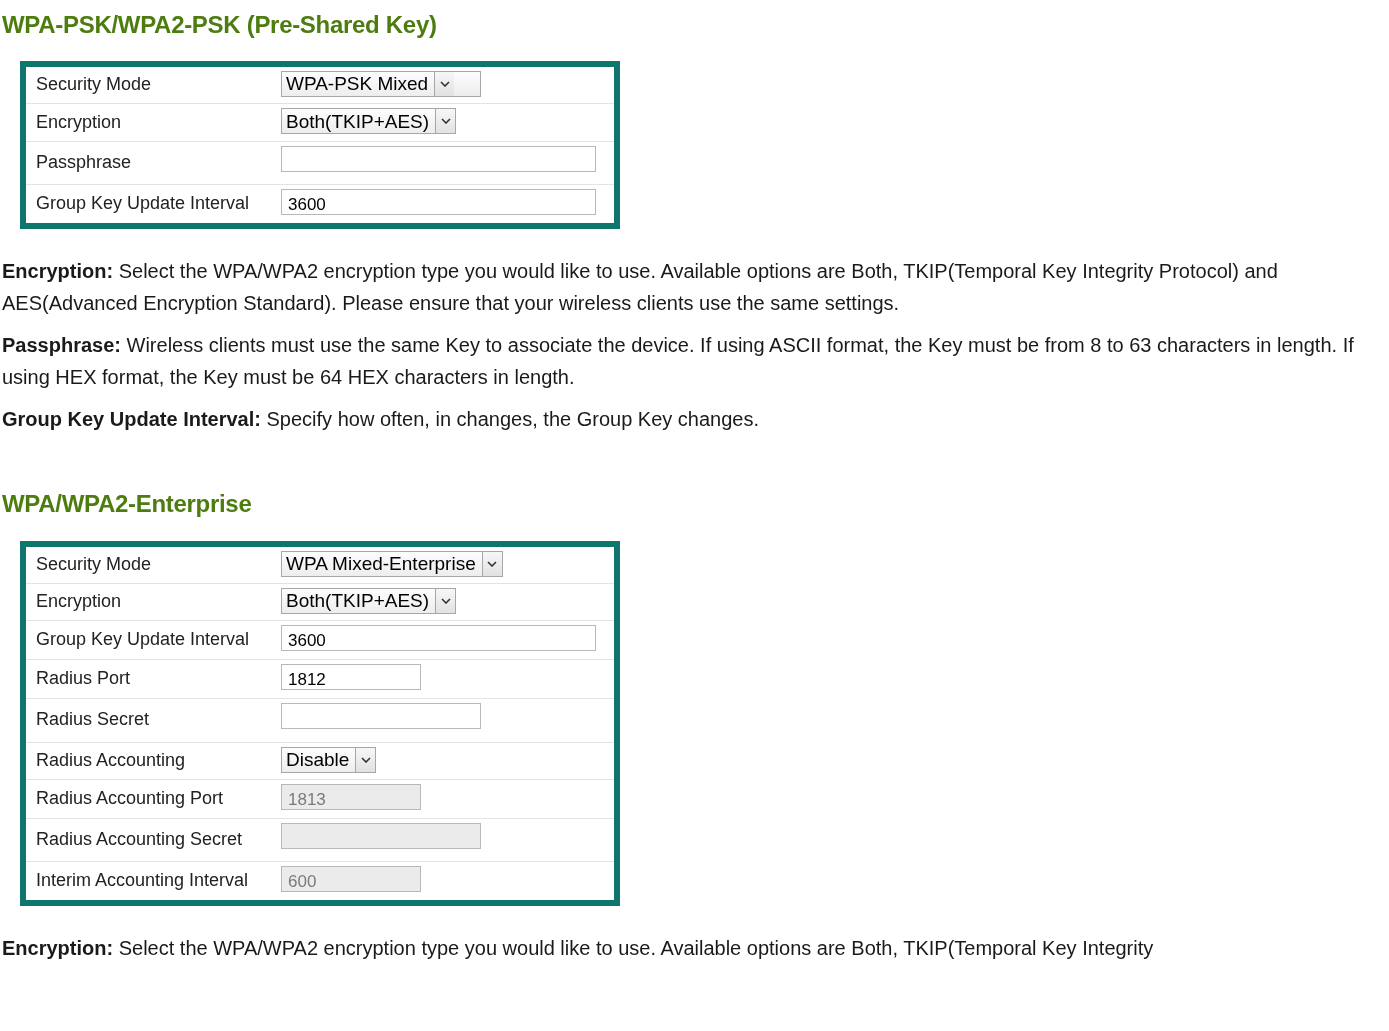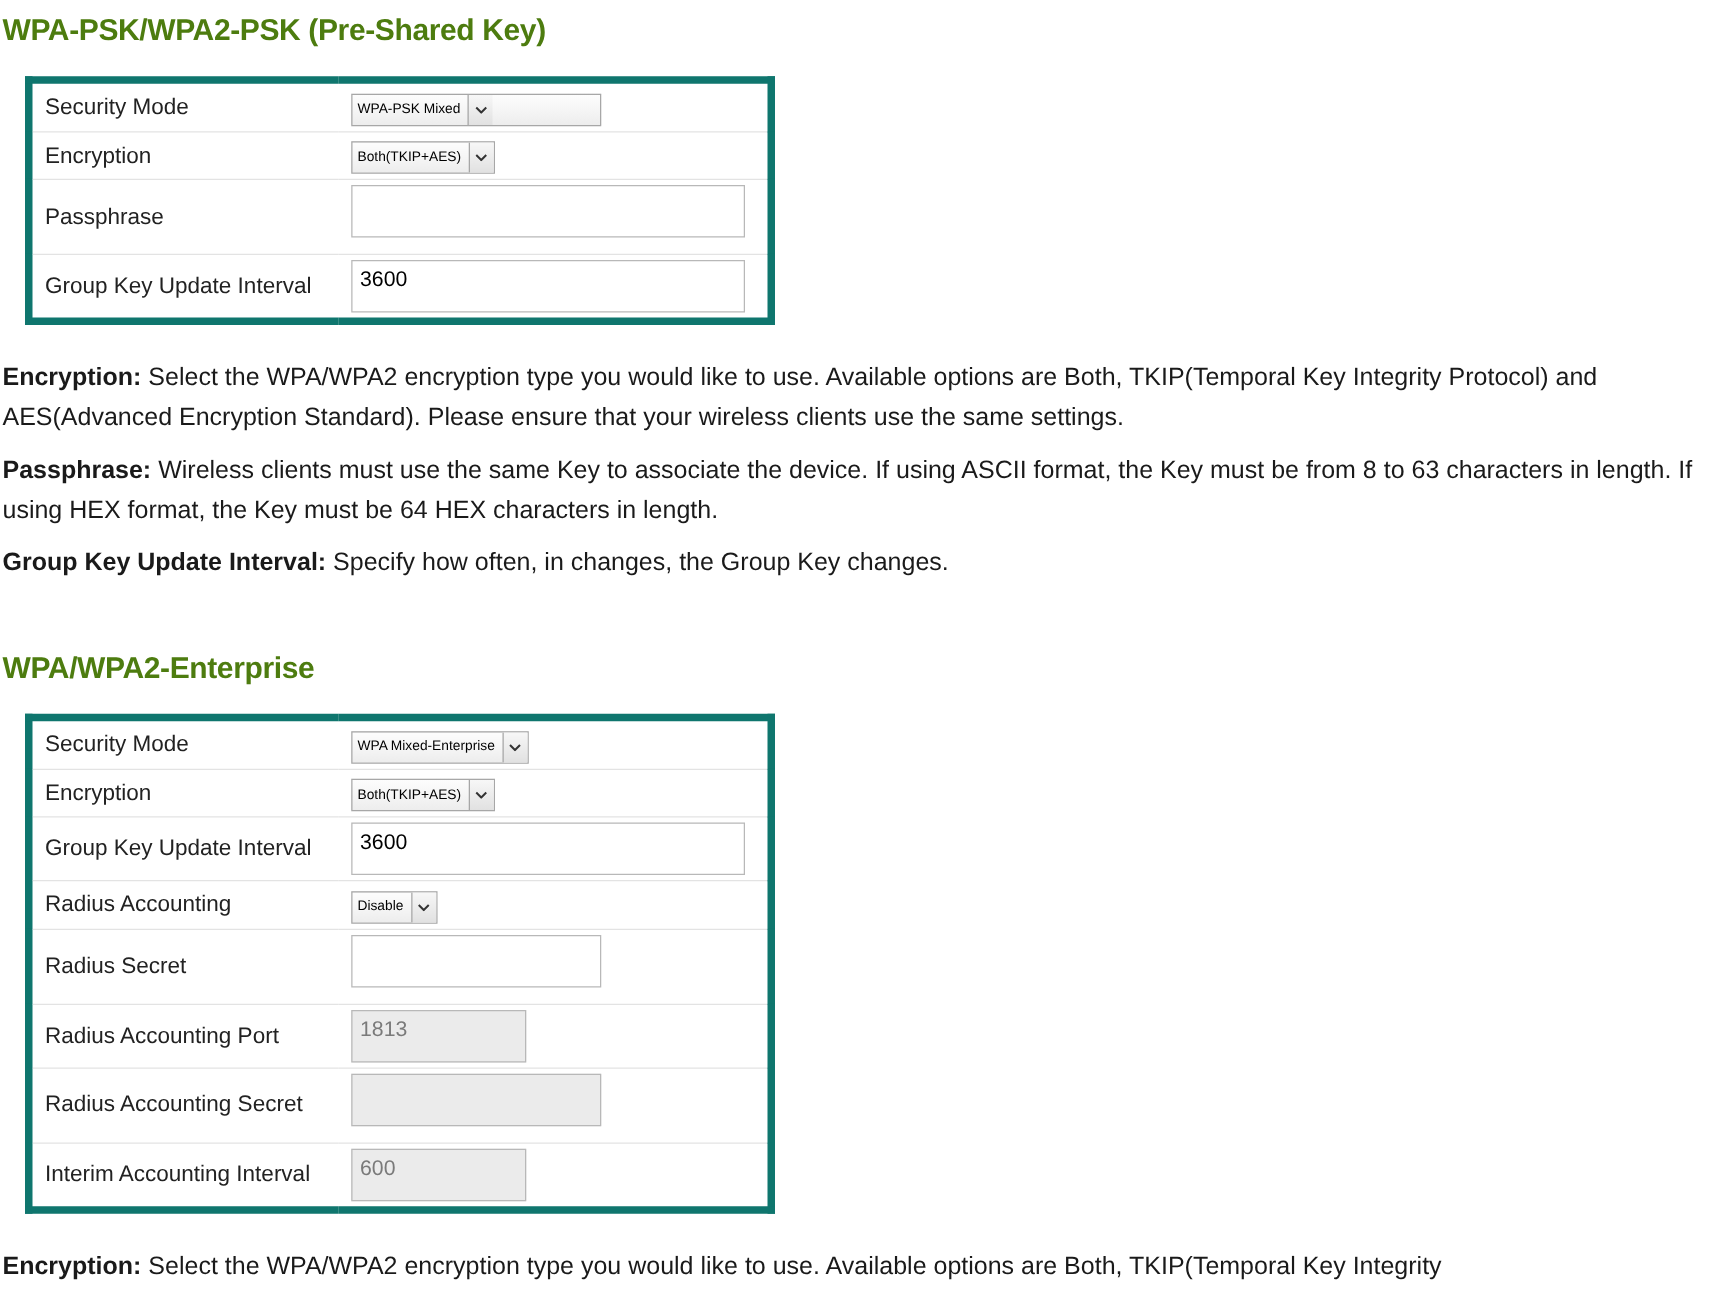--- a/index.html
+++ b/index.html
@@ -45,21 +45,21 @@
     }
     .settings-table td.value-cell {
       width: auto;
     }
     .fake-select {
       display: inline-flex;
       align-items: center;
       border: 1px solid #a7a7a7;
       background: linear-gradient(#fdfdfd, #ededed);
       height: 26px;
-      font-size: 11px;
+      font-size: 19px;
       color: #000;
       font-family: Arial, sans-serif;
     }
     .fake-select .sel-text {
       padding: 0 6px 0 4px;
       white-space: nowrap;
     }
     .fake-select .sel-btn {
       border-left: 1px solid #a7a7a7;
       width: 20px;
@@ -69,21 +69,21 @@
       justify-content: center;
       background: linear-gradient(#f7f7f7, #e1e1e1);
     }
     .fake-select .sel-btn svg {
       display: block;
     }
     .fake-input {
       display: inline-block;
       border: 1px solid #b8b8b8;
       background: #fff;
-      height: 42px;
+      height: 26px;
       font-size: 17px;
       color: #000;
       padding: 2px 6px;
       font-family: Arial, sans-serif;
     }
     .fake-input.disabled {
       background: #ebebeb;
       color: #7a7a7a;
     }
     .desc-block {
@@ -188,36 +188,42 @@
       </span>
     </td>
   </tr>
   <tr>
     <td class="label-cell">Group Key Update Interval</td>
     <td class="value-cell">
       <span class="fake-input" style="width:315px">3600</span>
     </td>
   </tr>
   <tr>
+    <td class="label-cell">Radius Port</td>
+    <td class="value-cell">
+      <span class="fake-input" style="width:140px">1812</span>
+    </td>
+  </tr>
+  <tr>
+    <td class="label-cell">Radius Secret</td>
+    <td class="value-cell">
+      <span class="fake-input" style="width:200px"></span>
+    </td>
+  </tr>
+  <tr>
     <td class="label-cell">Radius Accounting</td>
     <td class="value-cell">
       <span class="fake-select">
         <span class="sel-text">Disable</span>
         <span class="sel-btn">
           <svg width="10" height="6" viewBox="0 0 10 6">
                 <path d="M1 1 L5 5 L9 1" fill="none" stroke="#333" stroke-width="1.6"></path>
               </svg>
         </span>
       </span>
-    </td>
-  </tr>
-  <tr>
-    <td class="label-cell">Radius Secret</td>
-    <td class="value-cell">
-      <span class="fake-input" style="width:200px"></span>
     </td>
   </tr>
   <tr>
     <td class="label-cell">Radius Accounting Port</td>
     <td class="value-cell">
       <span class="fake-input disabled" style="width:140px">1813</span>
     </td>
   </tr>
   <tr>
     <td class="label-cell">Radius Accounting Secret</td>

